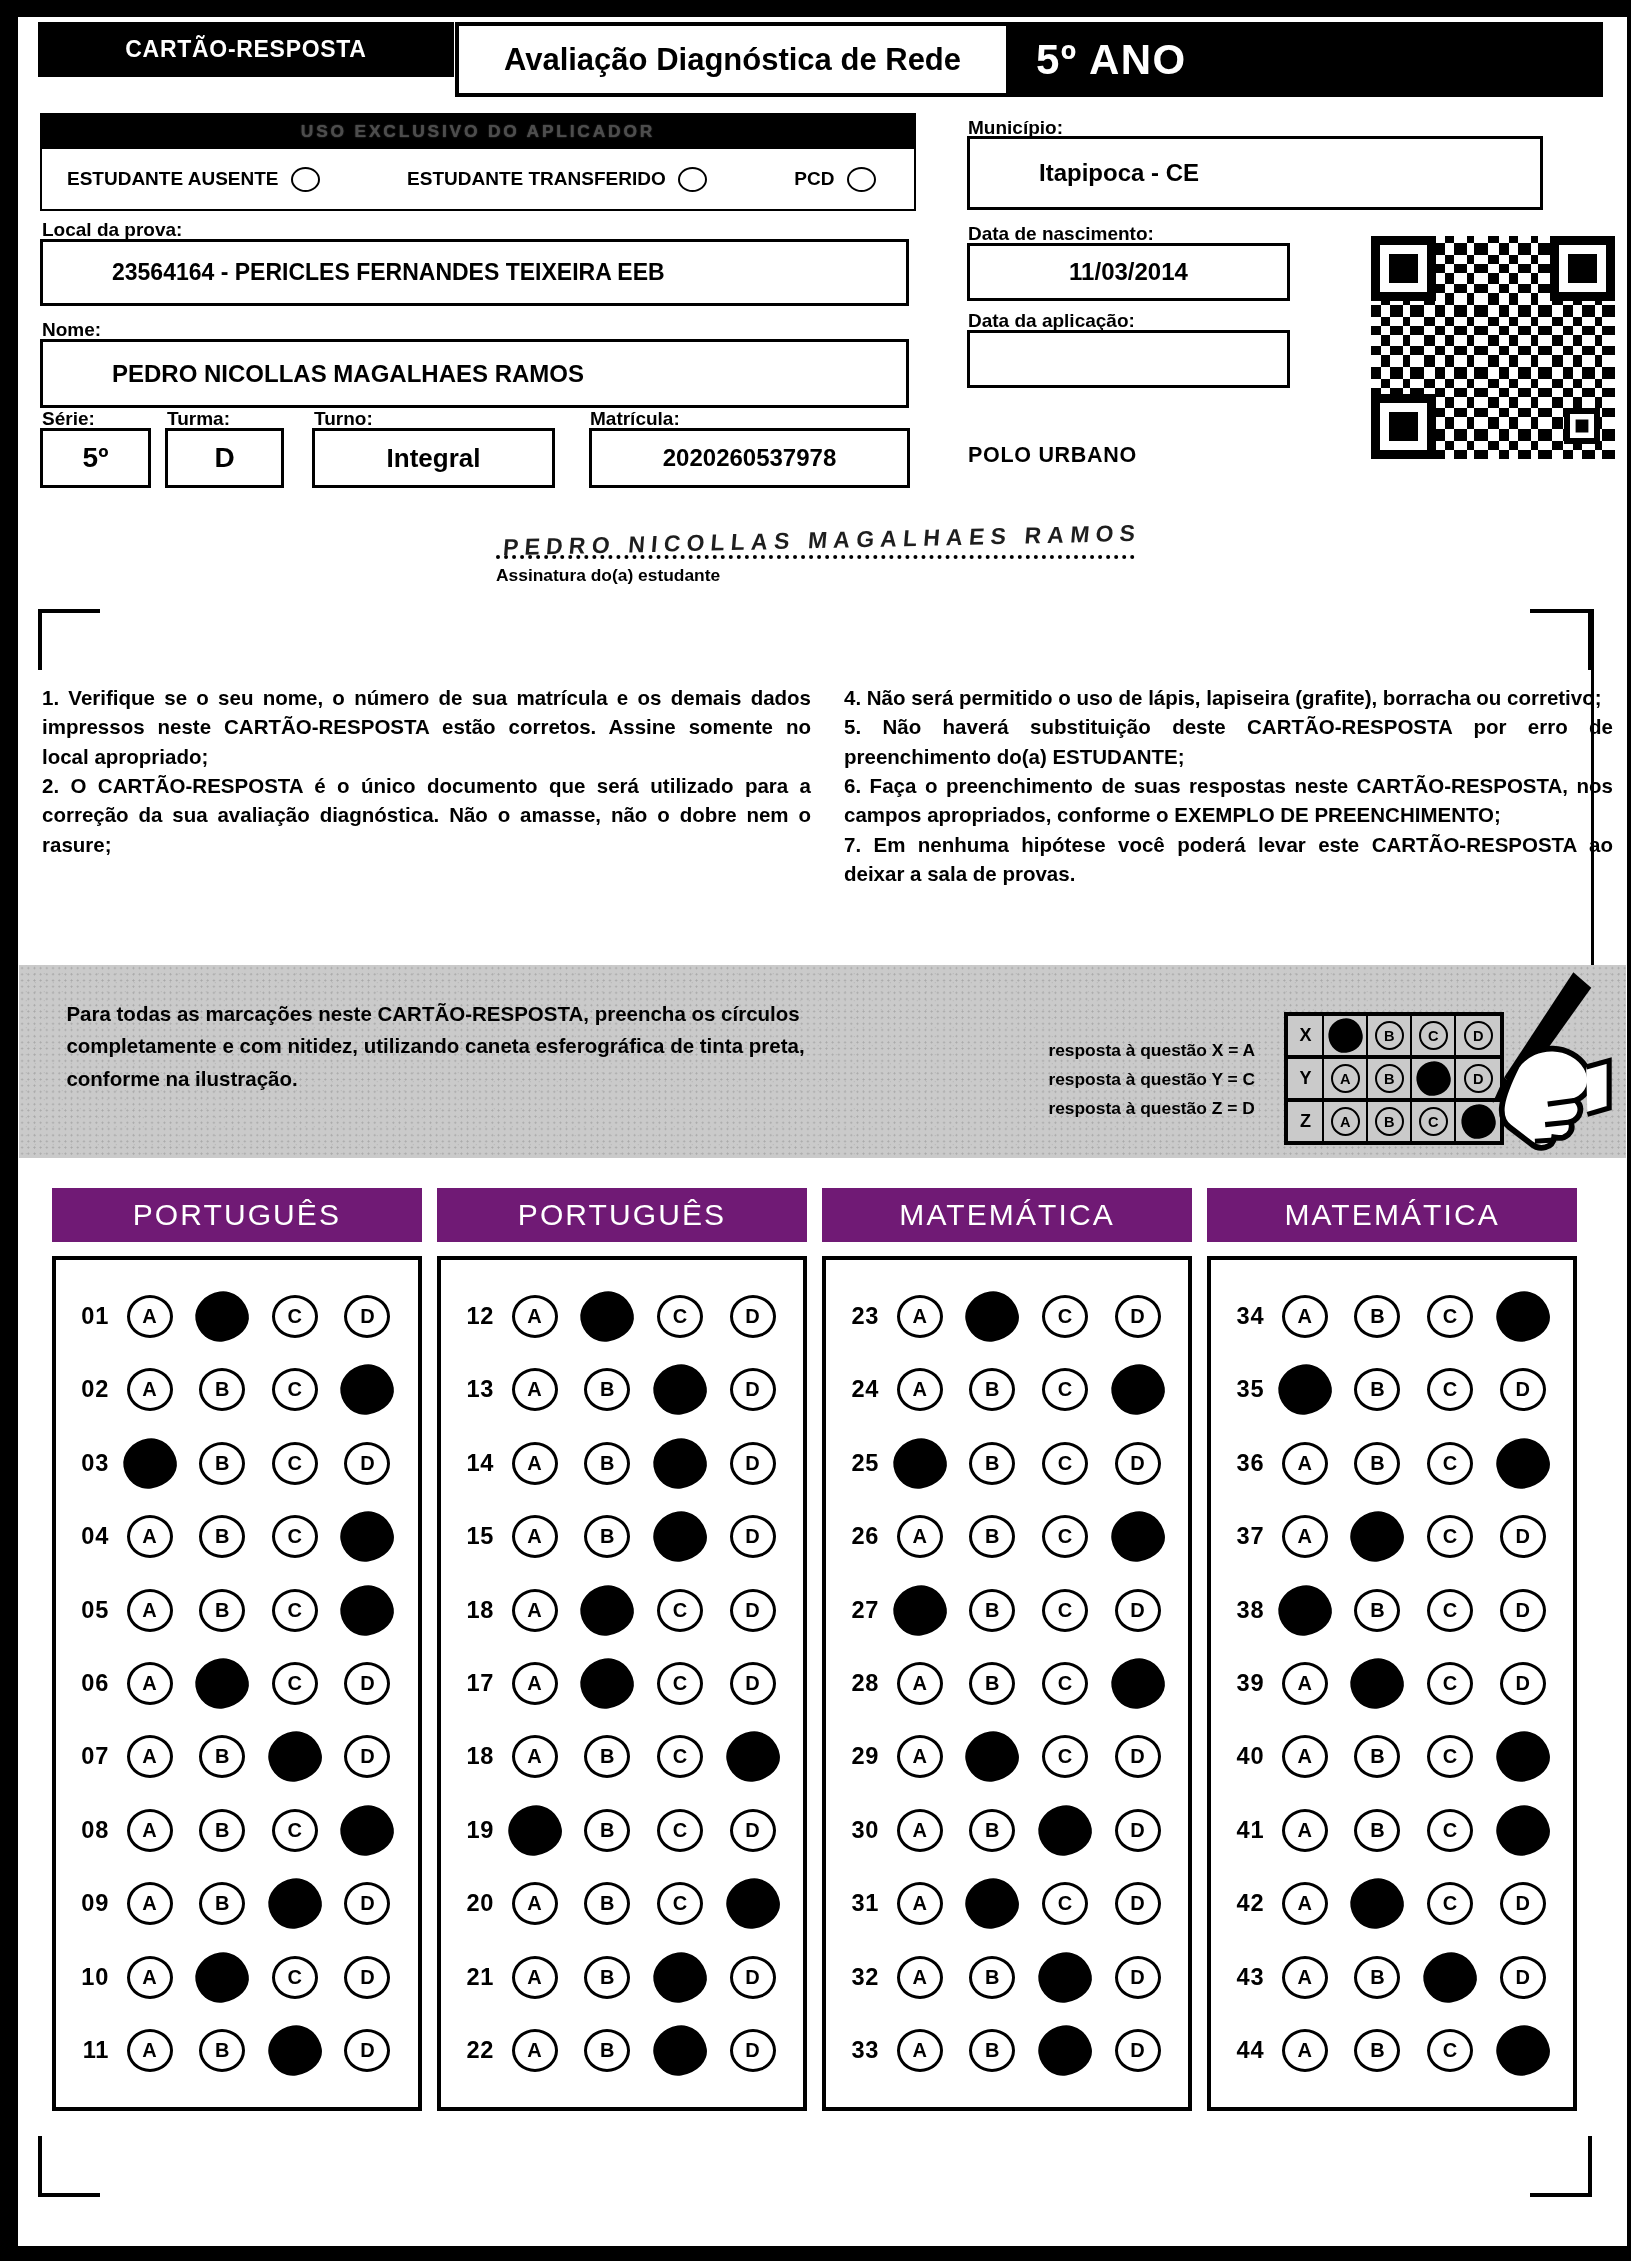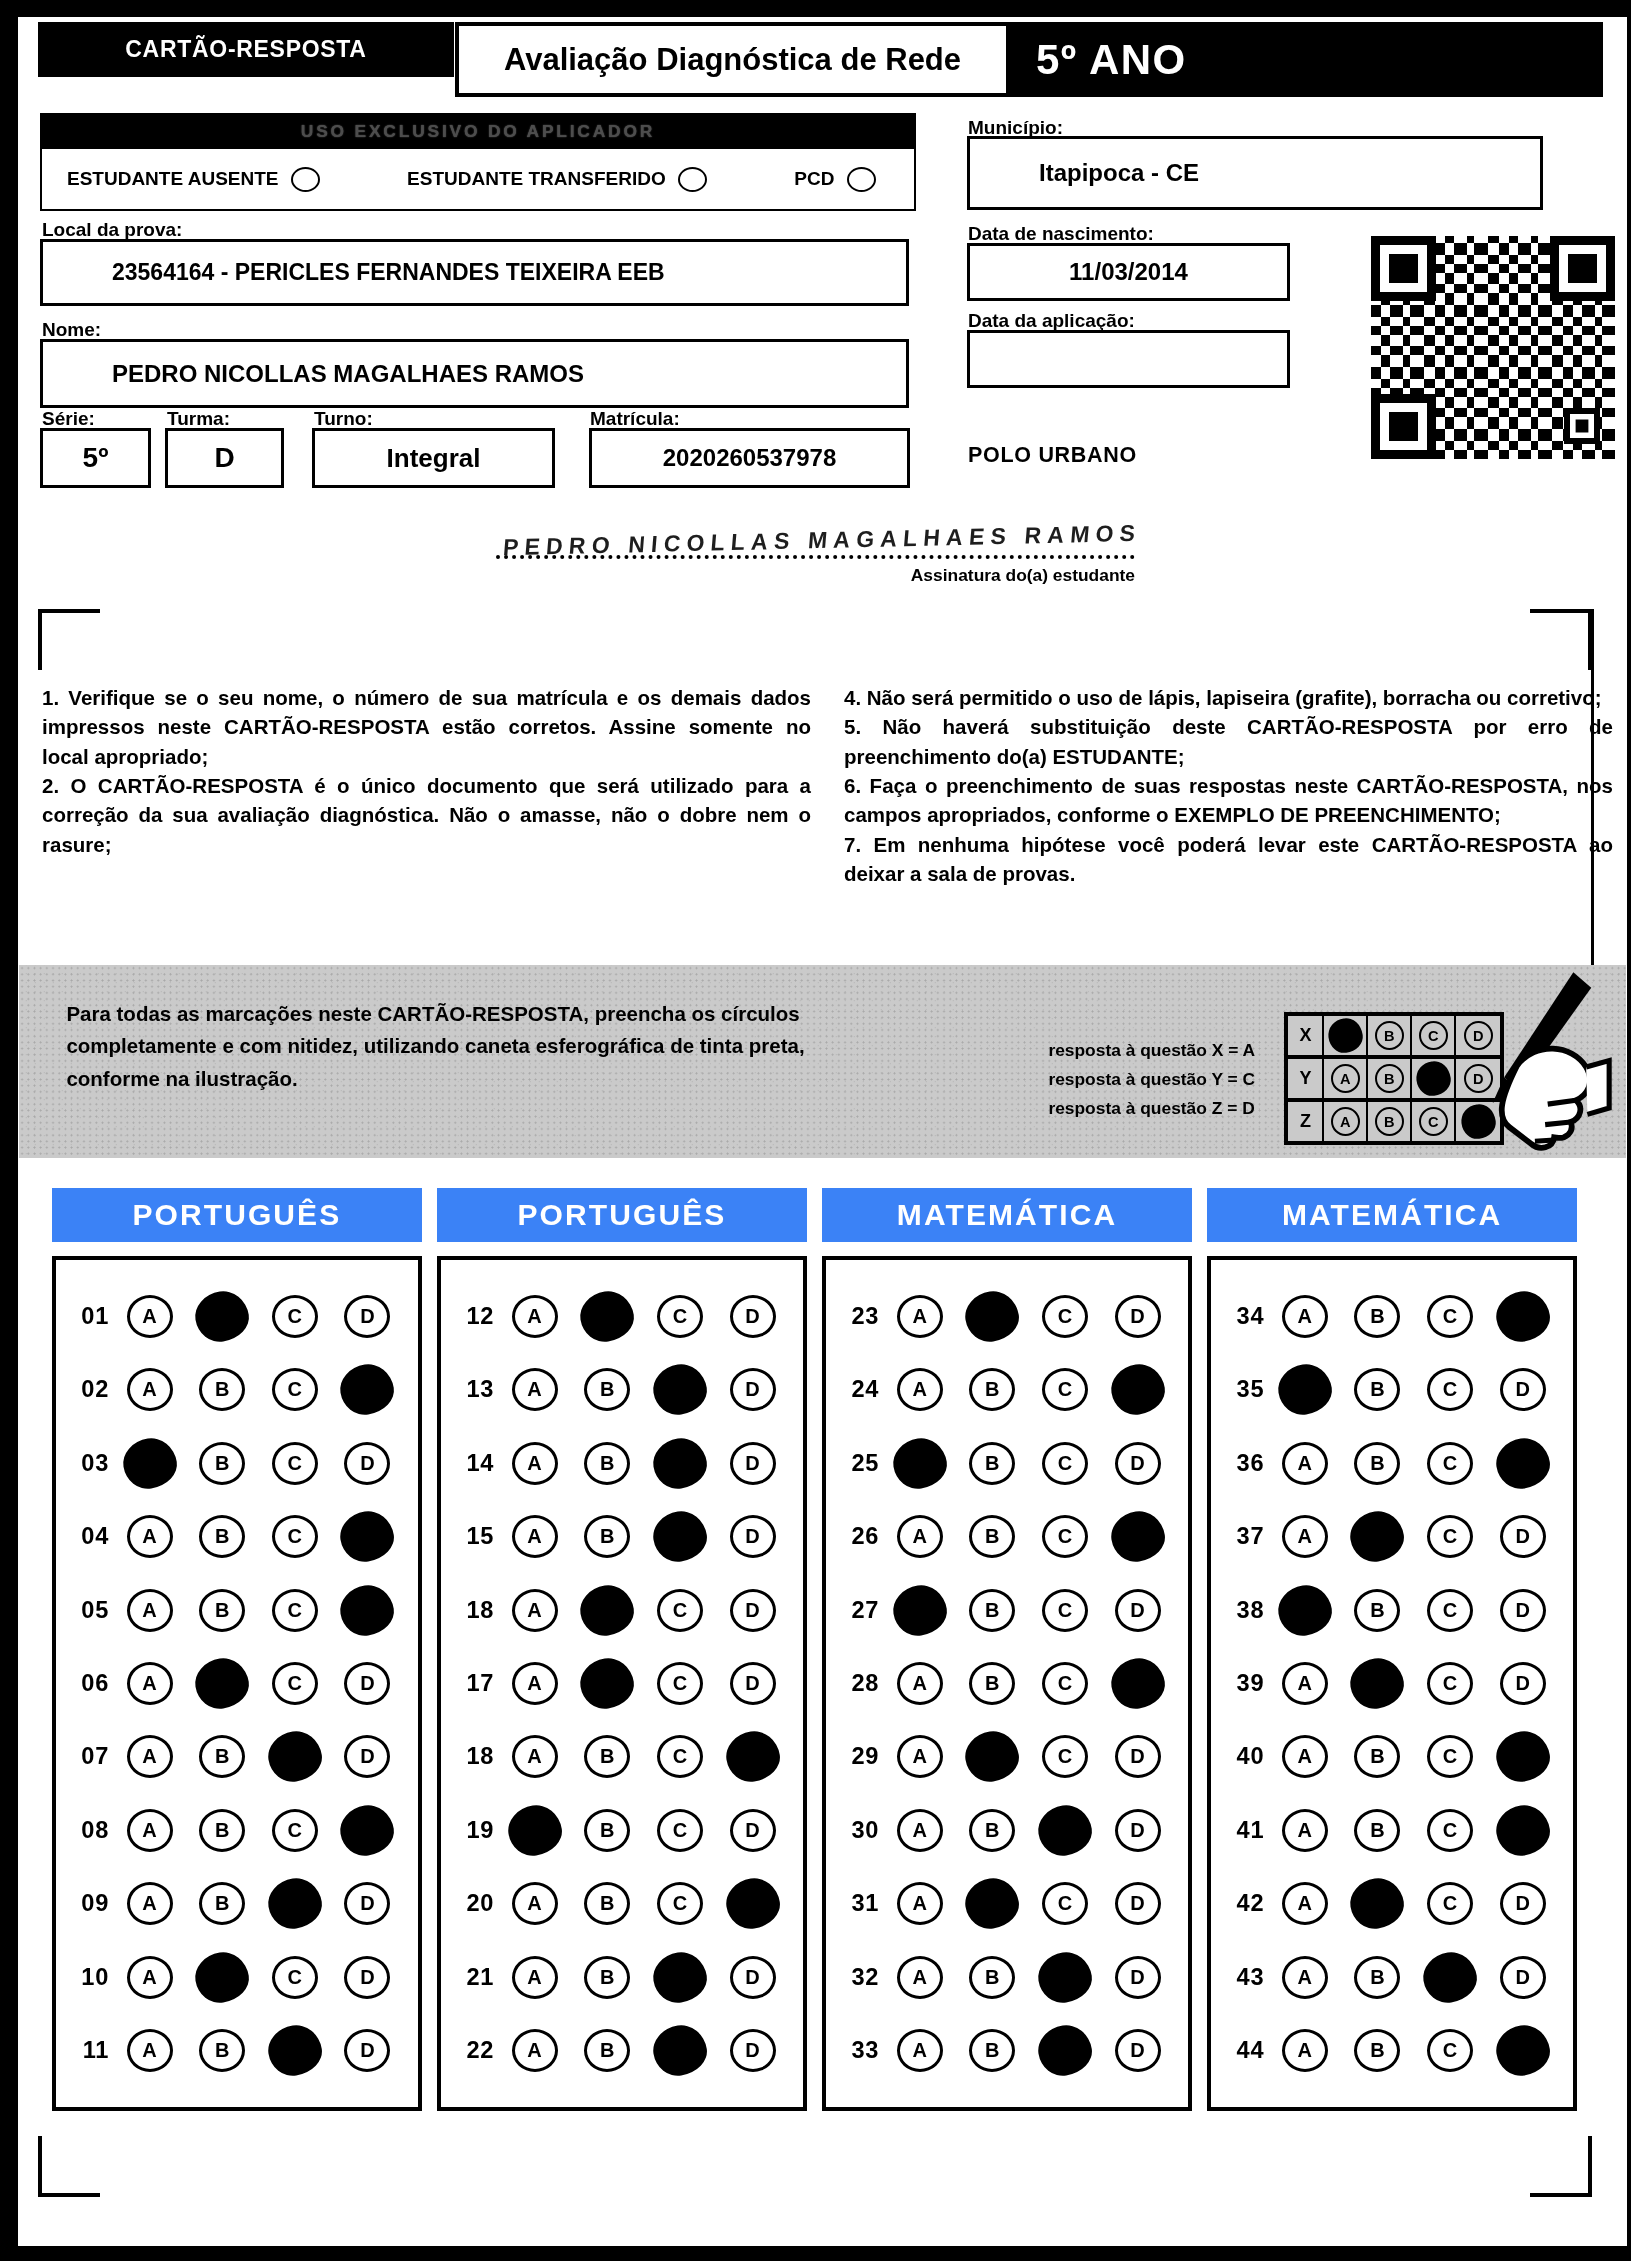--- a/index.html
+++ b/index.html
@@ -49,21 +49,21 @@
          box-shadow: inset 0 0 0 9px #fff; }
   .qrf.tl { left:0; top:0; } .qrf.tr { right:0; top:0; } .qrf.bl { left:0; bottom:0; }
   .qra { position:absolute; right:15.3px; bottom:15.3px; width:36px; height:36px; border:6.2px solid #000; background:#000;
          box-shadow: inset 0 0 0 5.6px #fff; }
 
   
   .sig { position:absolute; left:496px; top:515px; width:639px; }
   .sig-line { border-bottom:4.2px dotted #000; height:44px; position:relative; }
   .handwriting { position:absolute; left:7px; bottom:1.4px; width:100%; font-size:23px; font-weight:bold;
                  letter-spacing:6.2px; transform: rotate(-1.3deg) skewX(-6deg); opacity:.88; white-space:nowrap; }
-  .sig-label { text-align:right; font-size:17.4px; font-weight:bold; margin-top:5.6px; }
+  .sig-label { text-align:left; font-size:17.4px; font-weight:bold; margin-top:5.6px; }
 
   
   .crn { position:absolute; width:62px; height:61px; }
   .crn.tl { left:38px;  top:609px;  border-left:4.9px solid #000;  border-top:4.9px solid #000; }
   .crn.tr { left:1530px; top:609px; border-right:4.9px solid #000; border-top:4.9px solid #000; }
   .crn.bl { left:38px;  top:2136px; border-left:4.9px solid #000;  border-bottom:4.9px solid #000; }
   .crn.br { left:1530px; top:2136px; border-right:4.9px solid #000; border-bottom:4.9px solid #000; }
 
   
   .instr-title { position:absolute; left:0; top:644px; width:1632px; display:flex; align-items:center;
@@ -89,21 +89,21 @@
   .ex-cell.lbl { width:36px; font-size:18px; font-weight:bold; }
   .ex-bubble { width:29px; height:29px; border:2.8px solid #000; border-radius:50%; display:flex; align-items:center;
                justify-content:center; font-size:14.6px; font-weight:bold; background:transparent; }
   .ex-bubble.filled { background:#000; border-color:#000; color:transparent;
                       border-radius:52% 48% 55% 45% / 50% 55% 45% 52%; transform:scale(1.18) rotate(-7deg); }
   .hand { position:absolute; left:1394px; top:5.6px; width:208px; height:192px; }
 
   
   .answers { position:absolute; left:52px; top:1188px; width:1525px; display:flex; gap:15.3px; }
   .ans-col { flex:1; display:flex; flex-direction:column; }
-  .ans-header { height:54px; background:#3b82f6; color:#fff; font-size:30px; font-weight:bold; letter-spacing:2.1px;
+  .ans-header { height:54px; background:#701a75; color:#fff; font-size:30px; font-weight:normal; letter-spacing:2.1px;
                 display:flex; align-items:center; justify-content:center; }
   .ans-box { margin-top:14px; border:4.2px solid #000; height:855px; display:flex; flex-direction:column;
              justify-content:space-evenly; padding:4.2px 14px 4.2px 7px; background:#fff; }
   .ans-row { display:flex; align-items:center; }
   .q-num { width:46px; text-align:right; font-size:23.6px; font-weight:bold; margin-right:4.2px; letter-spacing:0.7px; }
   .bubbles { flex:1; display:flex; justify-content:space-around; align-items:center; }
   .bubble { width:46px; height:43px; border:3.5px solid #000; border-radius:50%; display:flex; align-items:center;
             justify-content:center; font-size:20px; font-weight:bold; background:#fff; }
   .bubble.filled { background:#000; border-color:#000; color:transparent;
                    border-radius:53% 47% 55% 45% / 48% 55% 45% 52%; transform:scale(1.16) rotate(-9deg); }

